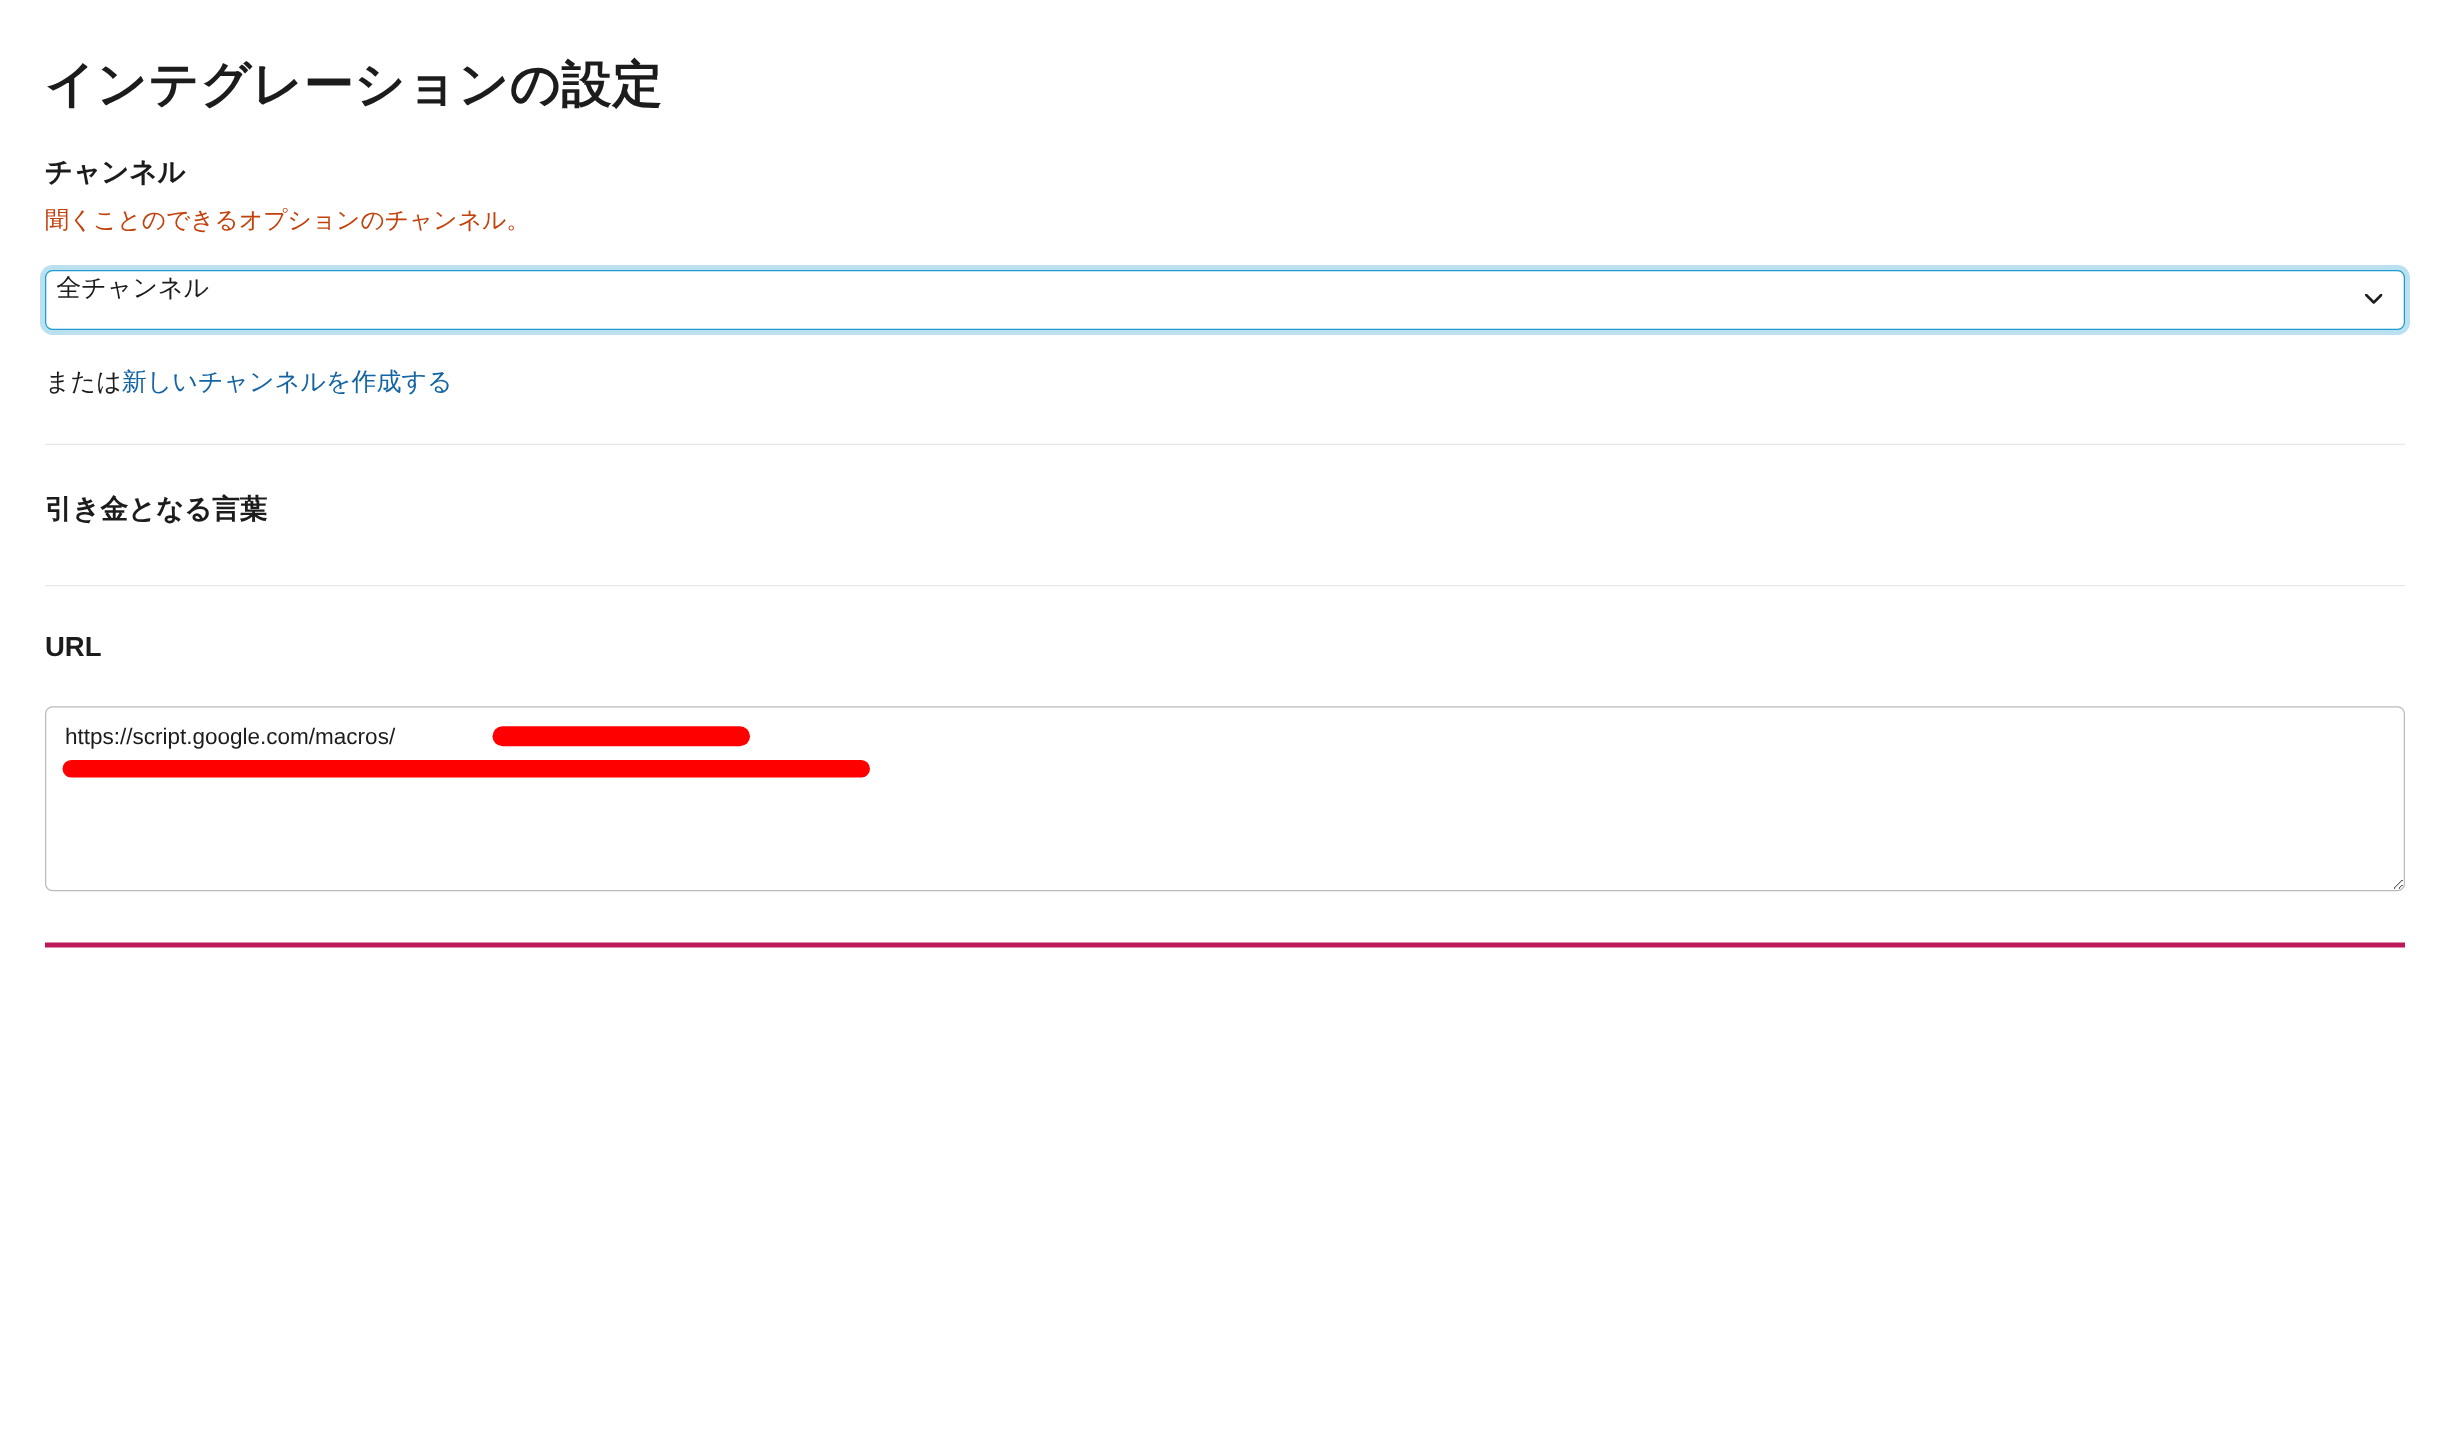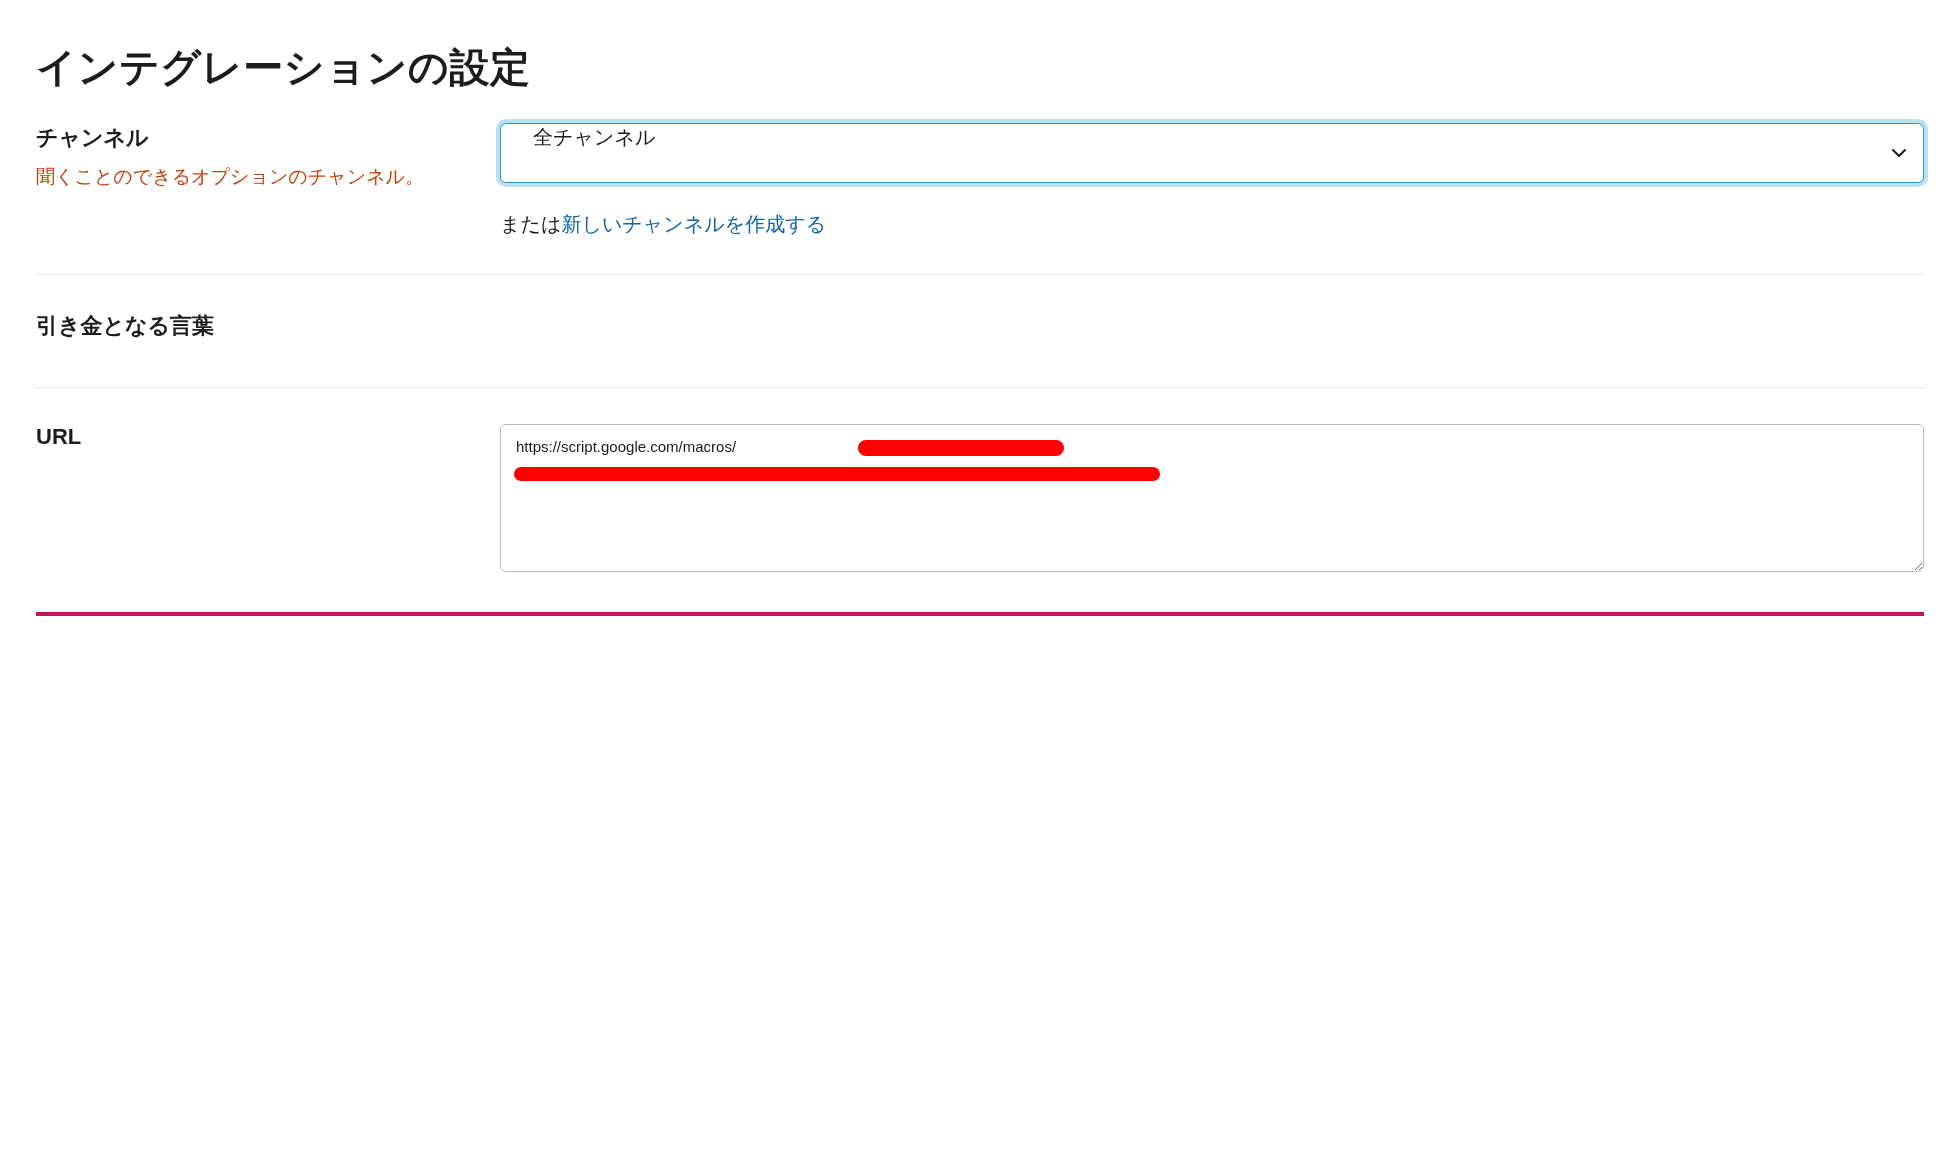--- a/index.html
+++ b/index.html
@@ -24,20 +24,21 @@
       padding-bottom: 36px;
       margin-bottom: 36px;
       border-bottom: 1px solid #e8e8e8;
     }
     .section:last-child {
       border-bottom: 4px solid #be185d;
     }
     .section-row {
       display: flex;
       gap: 24px;
+      flex-direction: column;
     }
     .section-left {
       width: 440px;
       flex-shrink: 0;
     }
     .section-right {
       flex: 1;
     }
     .section-heading {
       font-size: 22px;
@@ -49,22 +50,22 @@
       font-size: 19px;
       color: #c2410c;
       line-height: 1.5;
     }
     .select-wrapper {
       position: relative;
       width: 100%;
     }
     .select-input {
       width: 100%;
-      height: 60px;
-      padding: 0 32px;
+      height: 48px;
+      padding: 0 8px;
       font-size: 20px;
       color: #1d1c1d;
       background: #ffffff;
       border: 1px solid #898989;
       border-radius: 6px;
       appearance: none;
       -webkit-appearance: none;
       outline: none;
       cursor: pointer;
     }
@@ -151,21 +152,21 @@
       left: 14px;
       width: 646px;
       height: 14px;
       background: #ff0000;
       border-radius: 7px;
     }
     .url-visible-text {
       position: absolute;
       top: 14px;
       left: 16px;
-      font-size: 15px;
+      font-size: 18px;
       color: #1d1c1d;
       pointer-events: none;
       font-family: inherit;
     }
   </style>
 </head>
 <body>
 
 <h1 class="page-title">インテグレーションの設定</h1>
 

